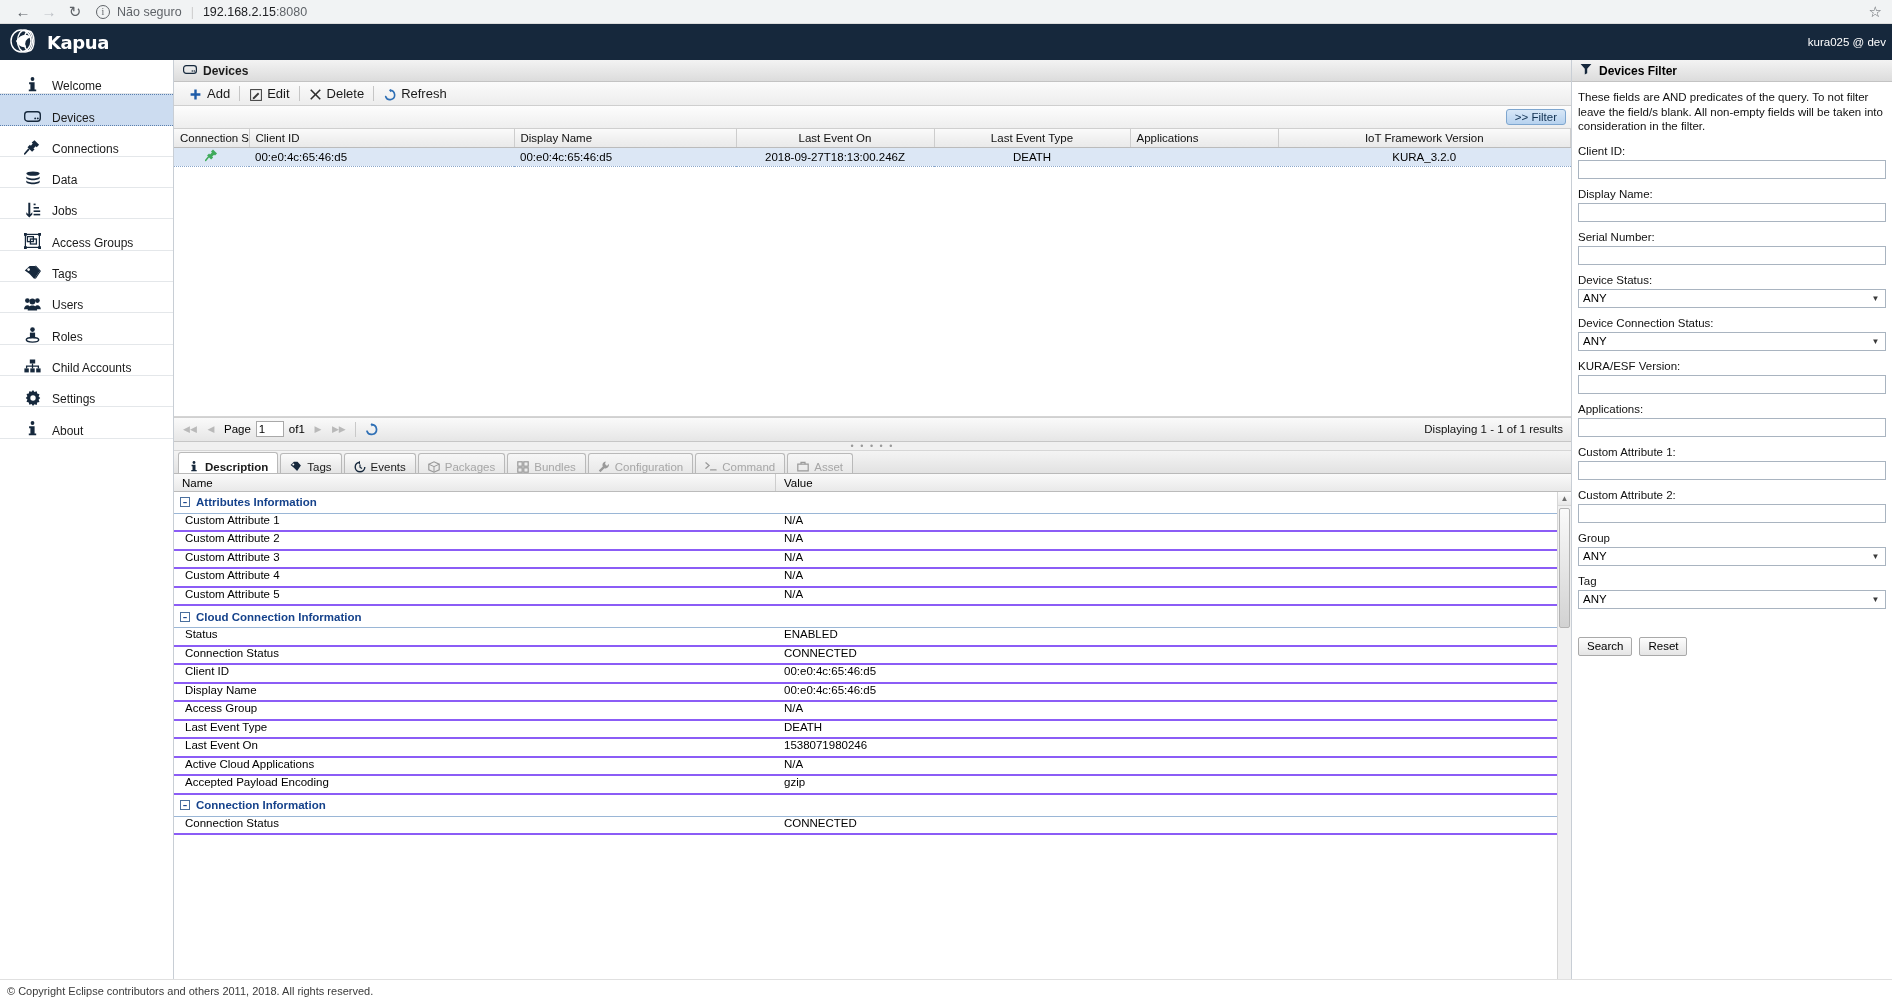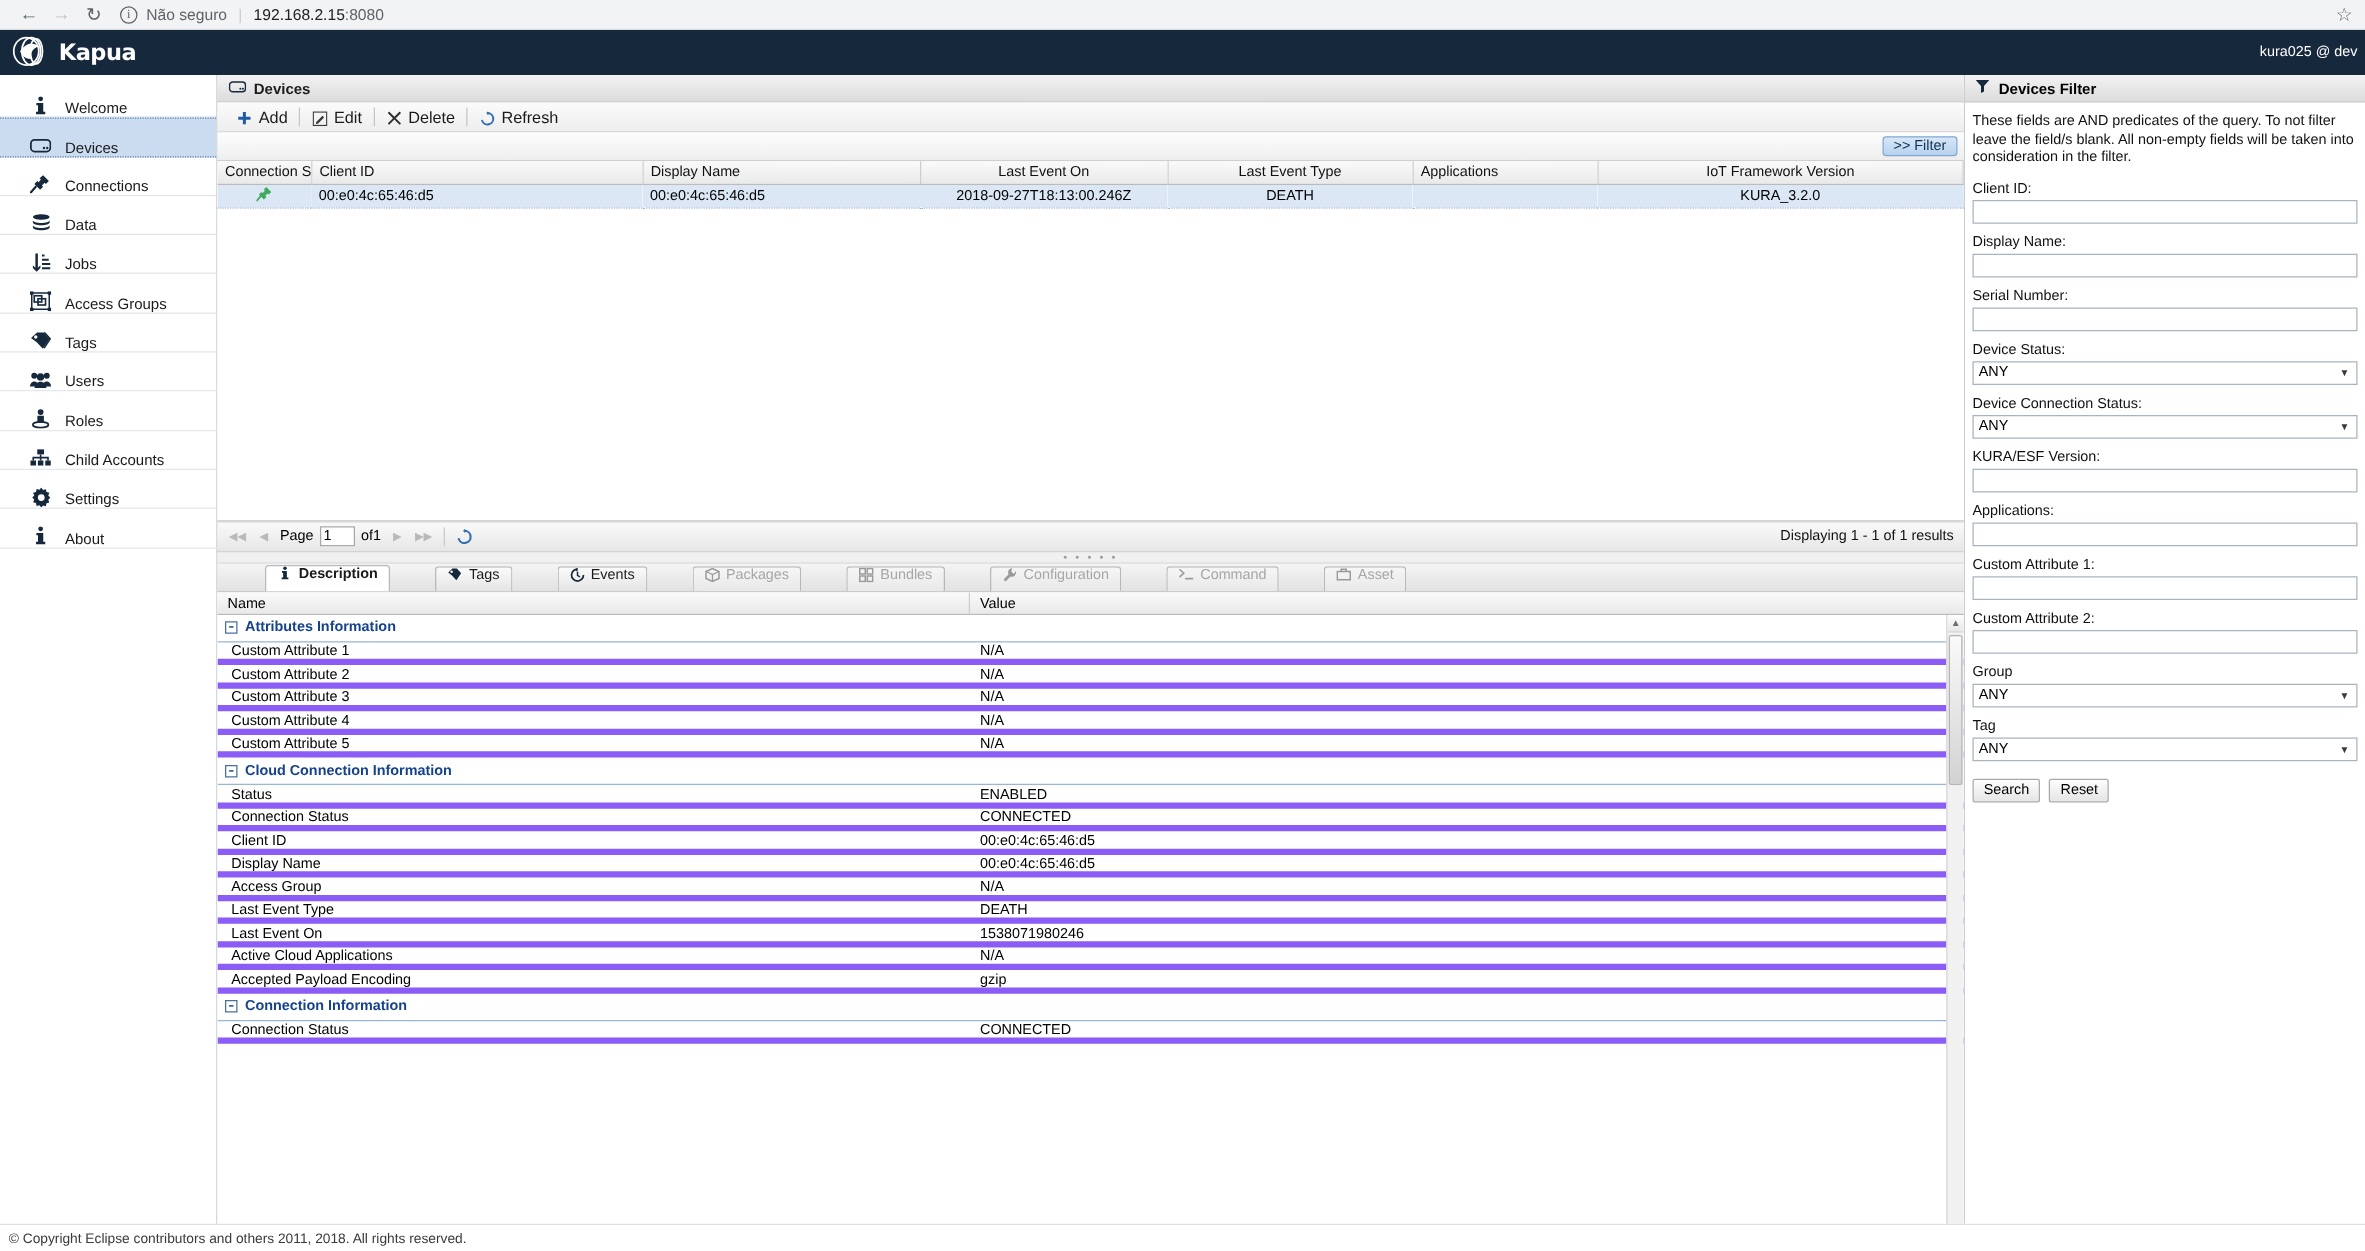--- a/index.html
+++ b/index.html
@@ -281,31 +281,30 @@
     height: 23px;
     background: linear-gradient(to bottom,#f4f4f4 0%,#e2e2e2 100%);
     border-bottom: 1px solid #b9b9b9;
     display: flex;
     align-items: flex-end;
     padding-left: 4px;
     gap: 2px;
   }
   .tab {
     height: 20px;
-    display: flex; align-items: flex-start; gap: 5px;
+    display: flex; align-items: flex-end; gap: 5px;
     padding: 0 9px;
     font-size: 11.5px;
     border: 1px solid #b9b9b9;
     border-bottom: none;
     border-radius: 3px 3px 0 0;
     background: linear-gradient(to bottom,#fbfbfb 0%,#e4e4e4 100%);
     color: #1a1a1a;
     cursor: pointer;
     white-space: nowrap;
-    margin-left: 34px;
   }
   .tab.active {
     background: #fff;
     font-weight: bold;
     height: 21px;
   }
   .tab.disabled { color: #a6a6a6; background: linear-gradient(to bottom,#f6f6f6 0%,#e8e8e8 100%); }
   .tab-icon { width: 12px; height: 12px; display:flex; align-items:center; justify-content:center; }
 
   
@@ -345,22 +344,22 @@
     border: 1px solid #4a6f9e;
     background: #fff;
     font-size: 9px; line-height: 8px; text-align: center;
     color: #15428b;
     font-family: "DejaVu Sans", sans-serif;
   }
   .drow {
     height: 18.5px;
     display: flex;
     font-size: 11.5px;
-    border-bottom: 5px solid #8b5cf6;
-    align-items: flex-end;
+    border-bottom: 2px solid #8b5cf6;
+    align-items: flex-start;
   }
   .dr-name { width: 602px; padding-left: 11px; }
   .dr-value { flex: 1 1 auto; padding-left: 8px; }
 
   
   #detail-sb {
     position: absolute;
     right: 0; top: 0; bottom: 0;
     width: 14px;
     background: #f1f1f1;
@@ -428,21 +427,21 @@
     padding: 0 4px;
     position: relative;
   }
   .fp-caret {
     position: absolute;
     right: 3px; top: 0; bottom: 0;
     width: 13px;
     display: flex; align-items: center; justify-content: center;
     font-size: 8px; color: #3a3a3a;
   }
-  #fp-buttons { display: flex; gap: 7px; margin-top: 14px; }
+  #fp-buttons { display: flex; gap: 7px; margin-top: 28px; }
   .fp-btn {
     min-width: 44px;
     height: 19px;
     background: linear-gradient(to bottom,#fdfdfd 0%,#e5e5e5 100%);
     border: 1px solid #a9a9a9;
     border-radius: 2px;
     font-size: 11.5px;
     display: flex; align-items: center; justify-content: center;
     padding: 0 8px;
     cursor: pointer;

